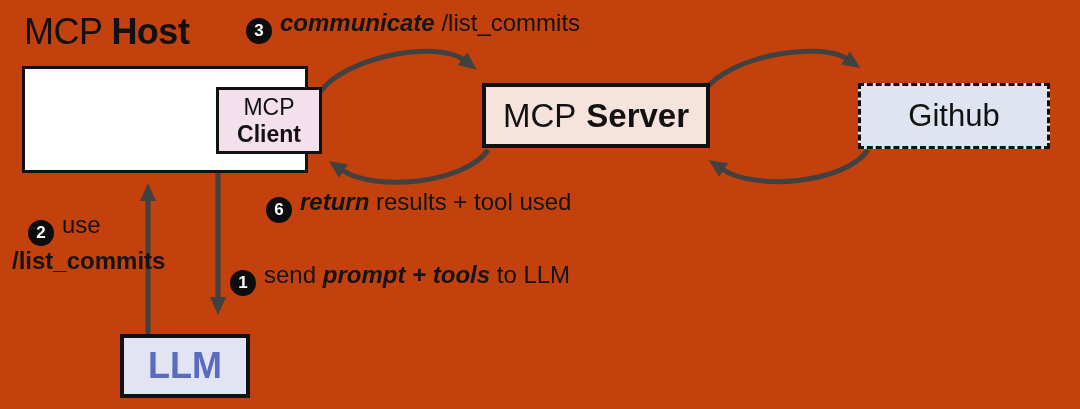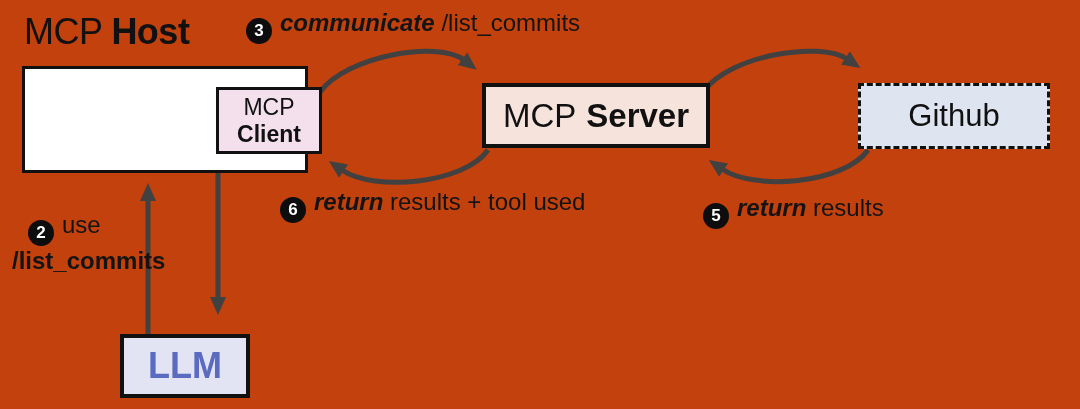--- a/index.html
+++ b/index.html
@@ -107,21 +107,21 @@
     vertical-align: -5px;
     margin-right: 8px;
   }
   .step-1 { left: 230px; top: 261px; }
   .step-2 { left: 12px;  top: 211px; }
   .step-2 .l1 { padding-left: 16px; }
   .step-2 .l2 { font-weight: 700; line-height: 30px; }
   .step-3 { left: 246px; top: 9px; }
   .step-4 { left: 683px; top: 9px; }
   .step-5 { left: 703px; top: 194px; }
-  .step-6 { left: 280px; top: 188px; text-align: center; }
+  .step-6 { left: 266px; top: 188px; text-align: center; }
 </style>
 </head>
 <body>
 
 <div class="canvas">
 
   <svg class="arrow-layer" viewBox="0 0 1080 409" xmlns="http://www.w3.org/2000/svg">
     <defs>
       <marker id="ah" markerUnits="userSpaceOnUse" markerWidth="22" markerHeight="20" refX="2" refY="9" orient="auto">
         <path d="M0,1 L18,9 L0,17 Z" fill="#414141"></path>
@@ -159,37 +159,38 @@
   </div>
 
   <div class="node node-github">
     <span>Github</span>
   </div>
 
   <div class="node node-llm">
     <span>LLM</span>
   </div>
 
+  <div class="step step-1">
+    <span class="badge">1</span><span>send</span>
+    <b>prompt + tools</b>
+    <span>to LLM</span>
+  </div>
 
   <div class="step step-2">
     <div class="l1">
       <span class="badge">2</span><span>use</span>
     </div>
     <div class="l2">/list_commits</div>
   </div>
 
   <div class="step step-3">
     <span class="badge">3</span><b>communicate</b>
     <span>/list_commits</span>
   </div>
 
 
-  <div class="step step-5">
-    <span class="badge">5</span><b>return</b>
-    <span>results</span>
-  </div>
 
   <div class="step step-6">
     <span class="badge">6</span><b>return</b>
     <span>results + tool used</span>
   </div>
 
 </div>
 
 </body></html>

